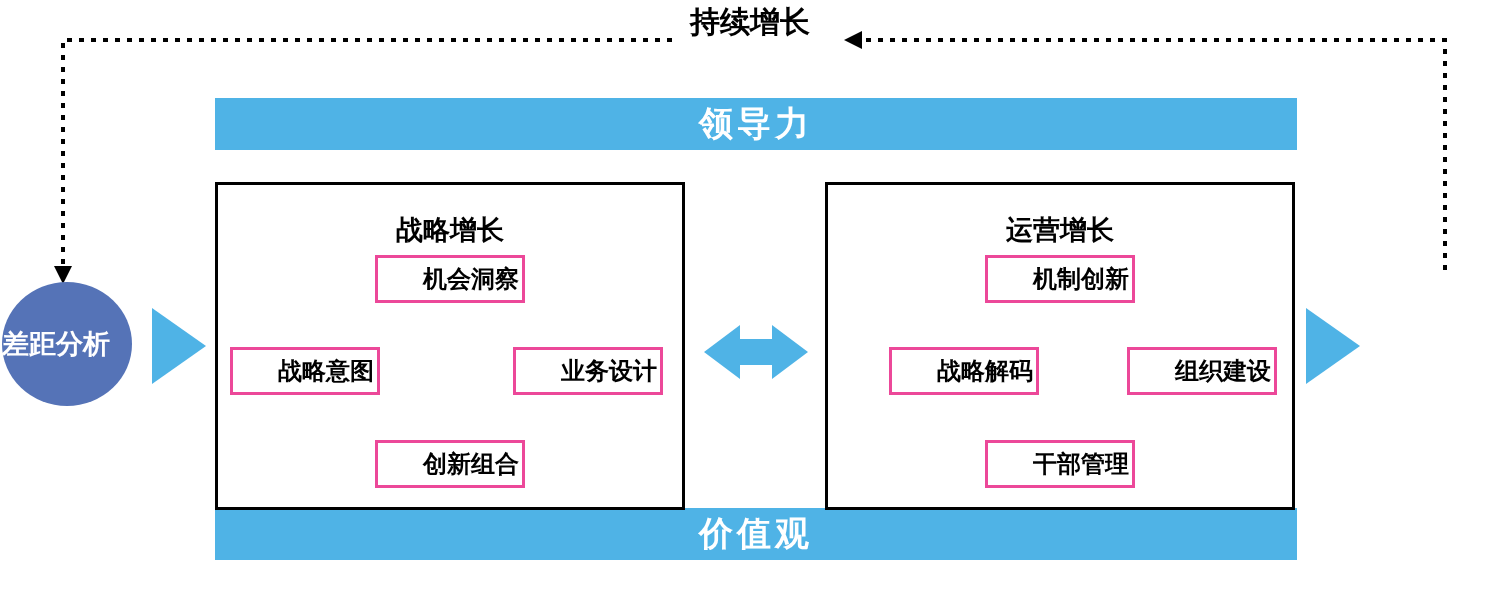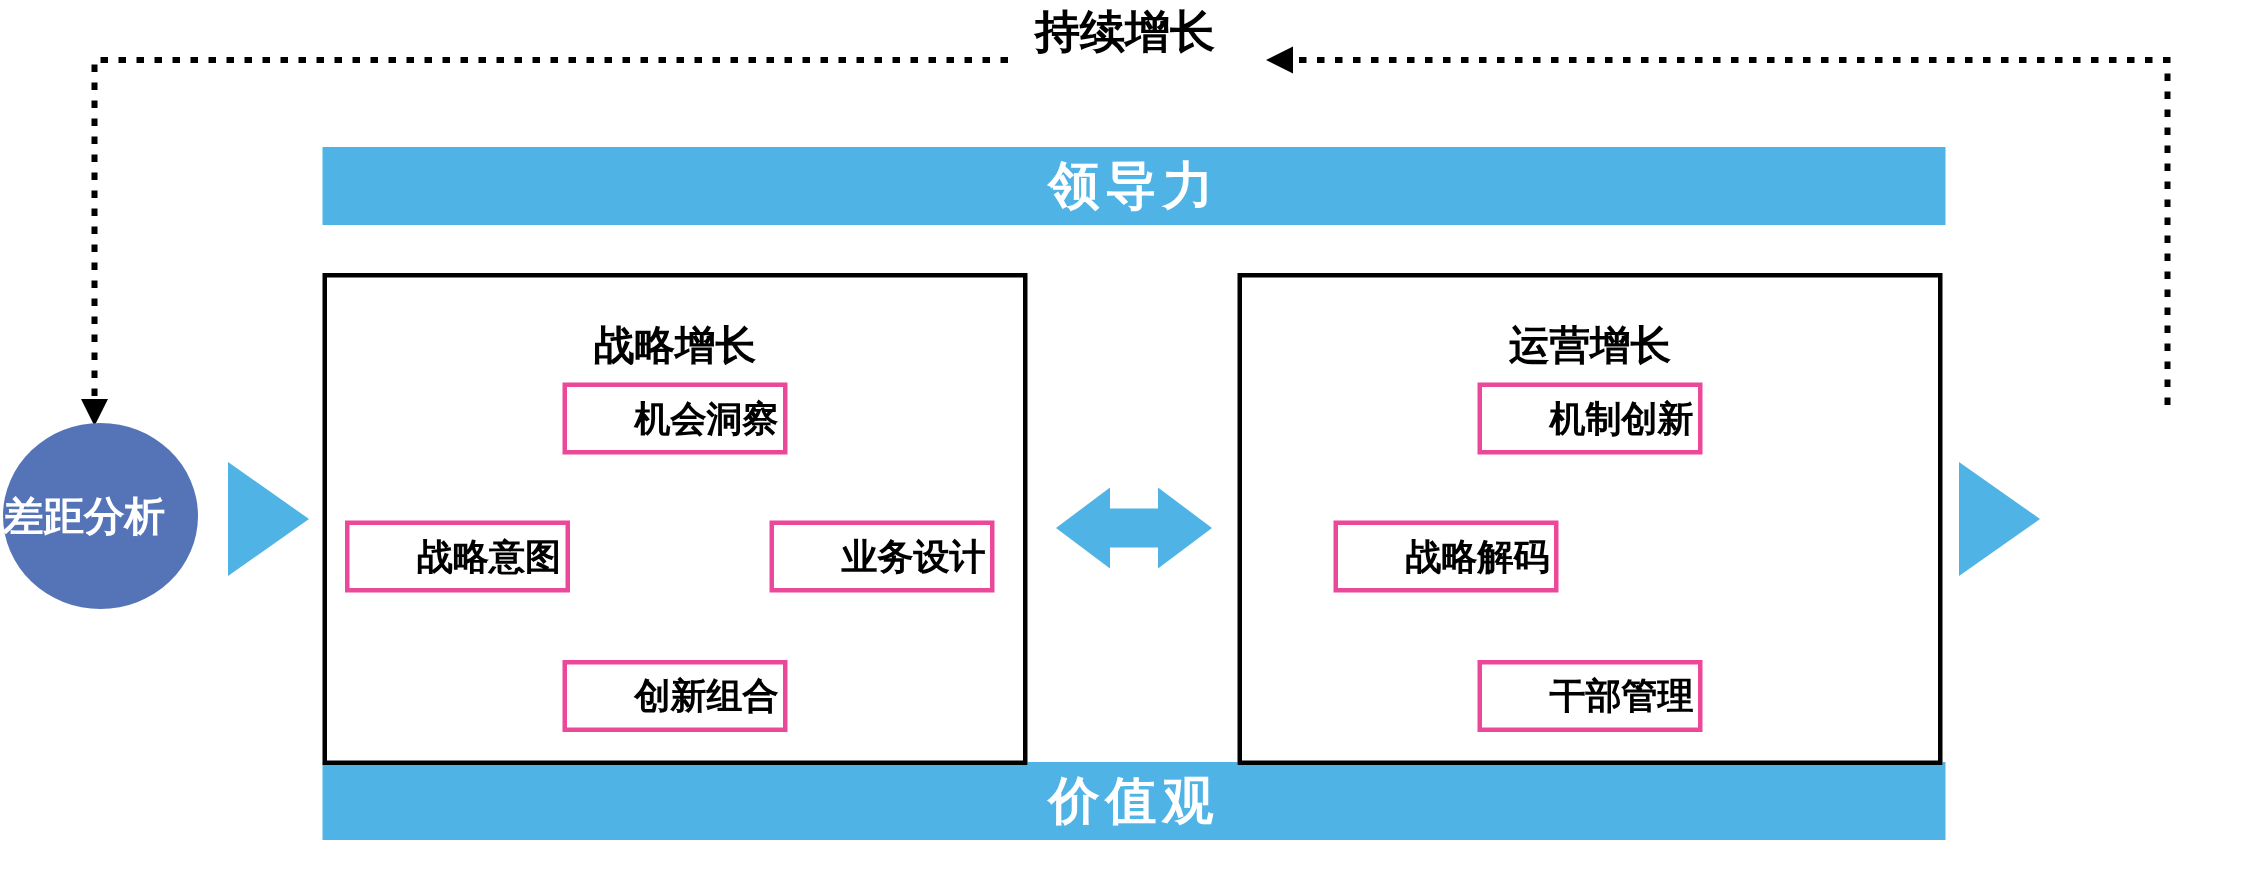--- a/index.html
+++ b/index.html
@@ -116,20 +116,21 @@
   <div class="abs panel right"></div>
   <div class="abs panel-title right">运营增长</div>
 
   <div class="abs node n-l-top">机会洞察</div>
   <div class="abs node n-l-left">战略意图</div>
   <div class="abs node n-l-right">业务设计</div>
   <div class="abs node n-l-bottom">创新组合</div>
 
   <div class="abs node n-r-top">机制创新</div>
   <div class="abs node n-r-left">战略解码</div>
+  <div class="abs node n-r-right">组织建设</div>
   <div class="abs node n-r-bottom">干部管理</div>
 
   <div class="abs circle left">
     <div>差距</div>
     <div>分析</div>
   </div>
 
 
 </div>
 

